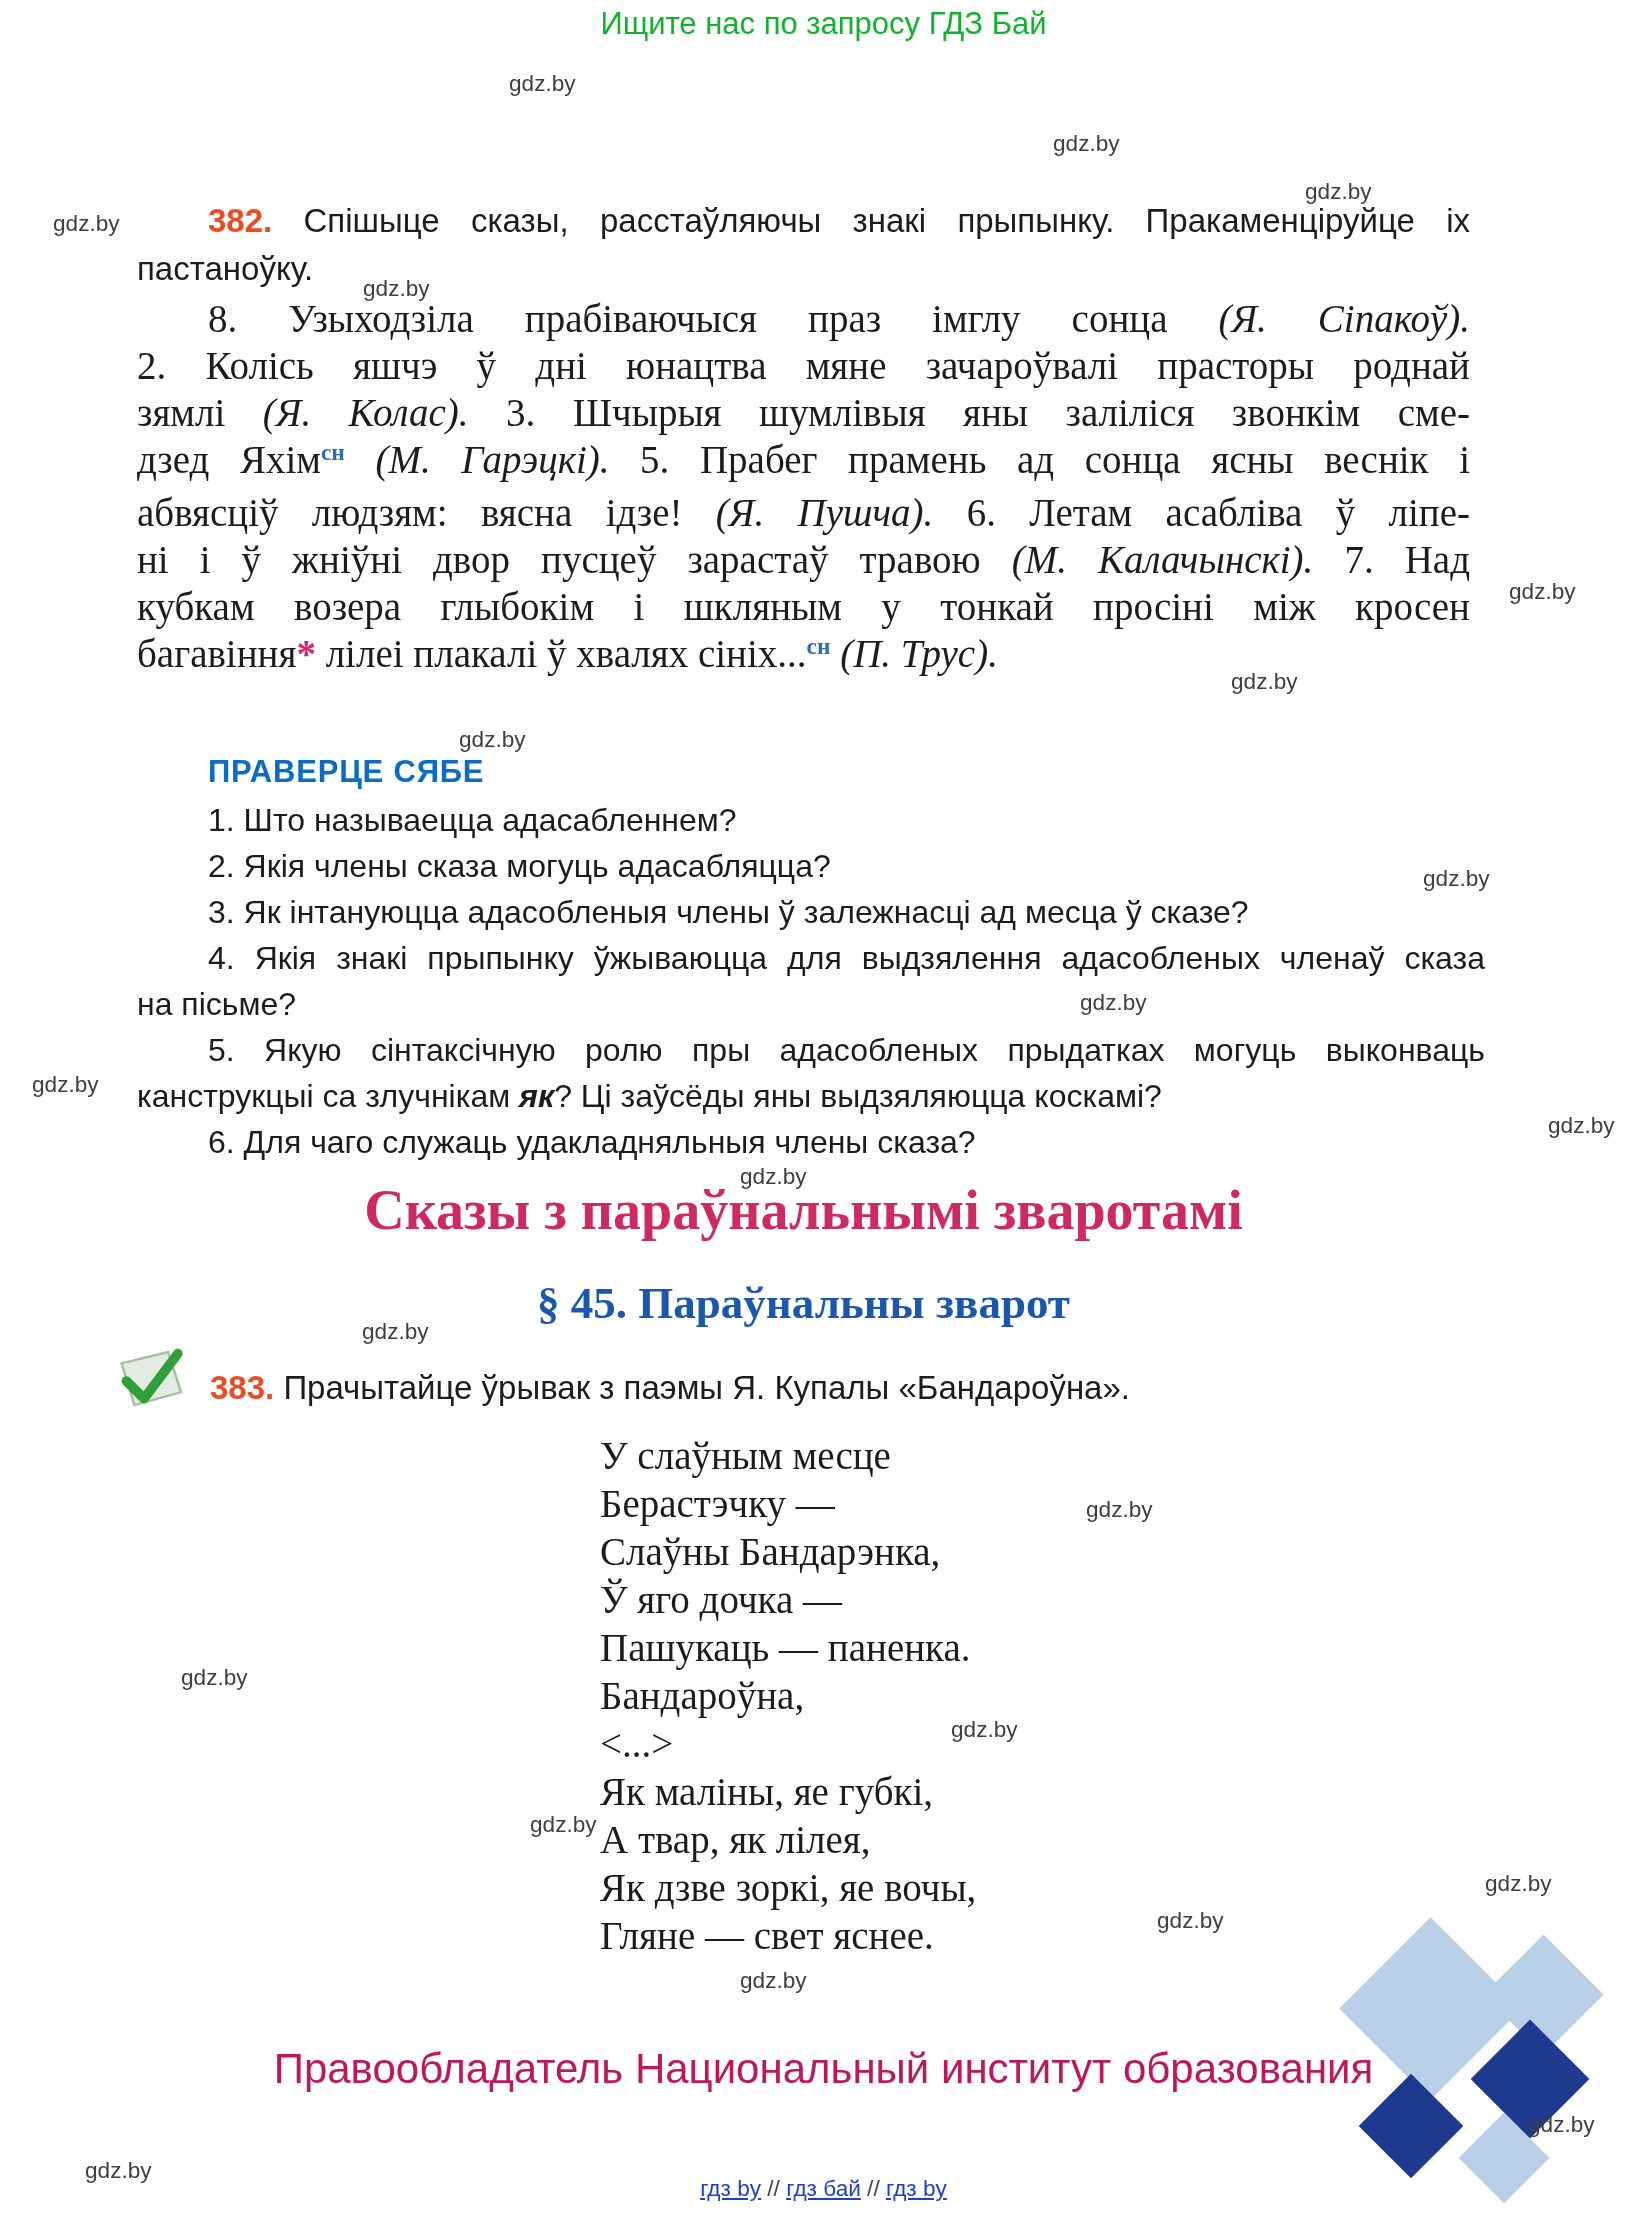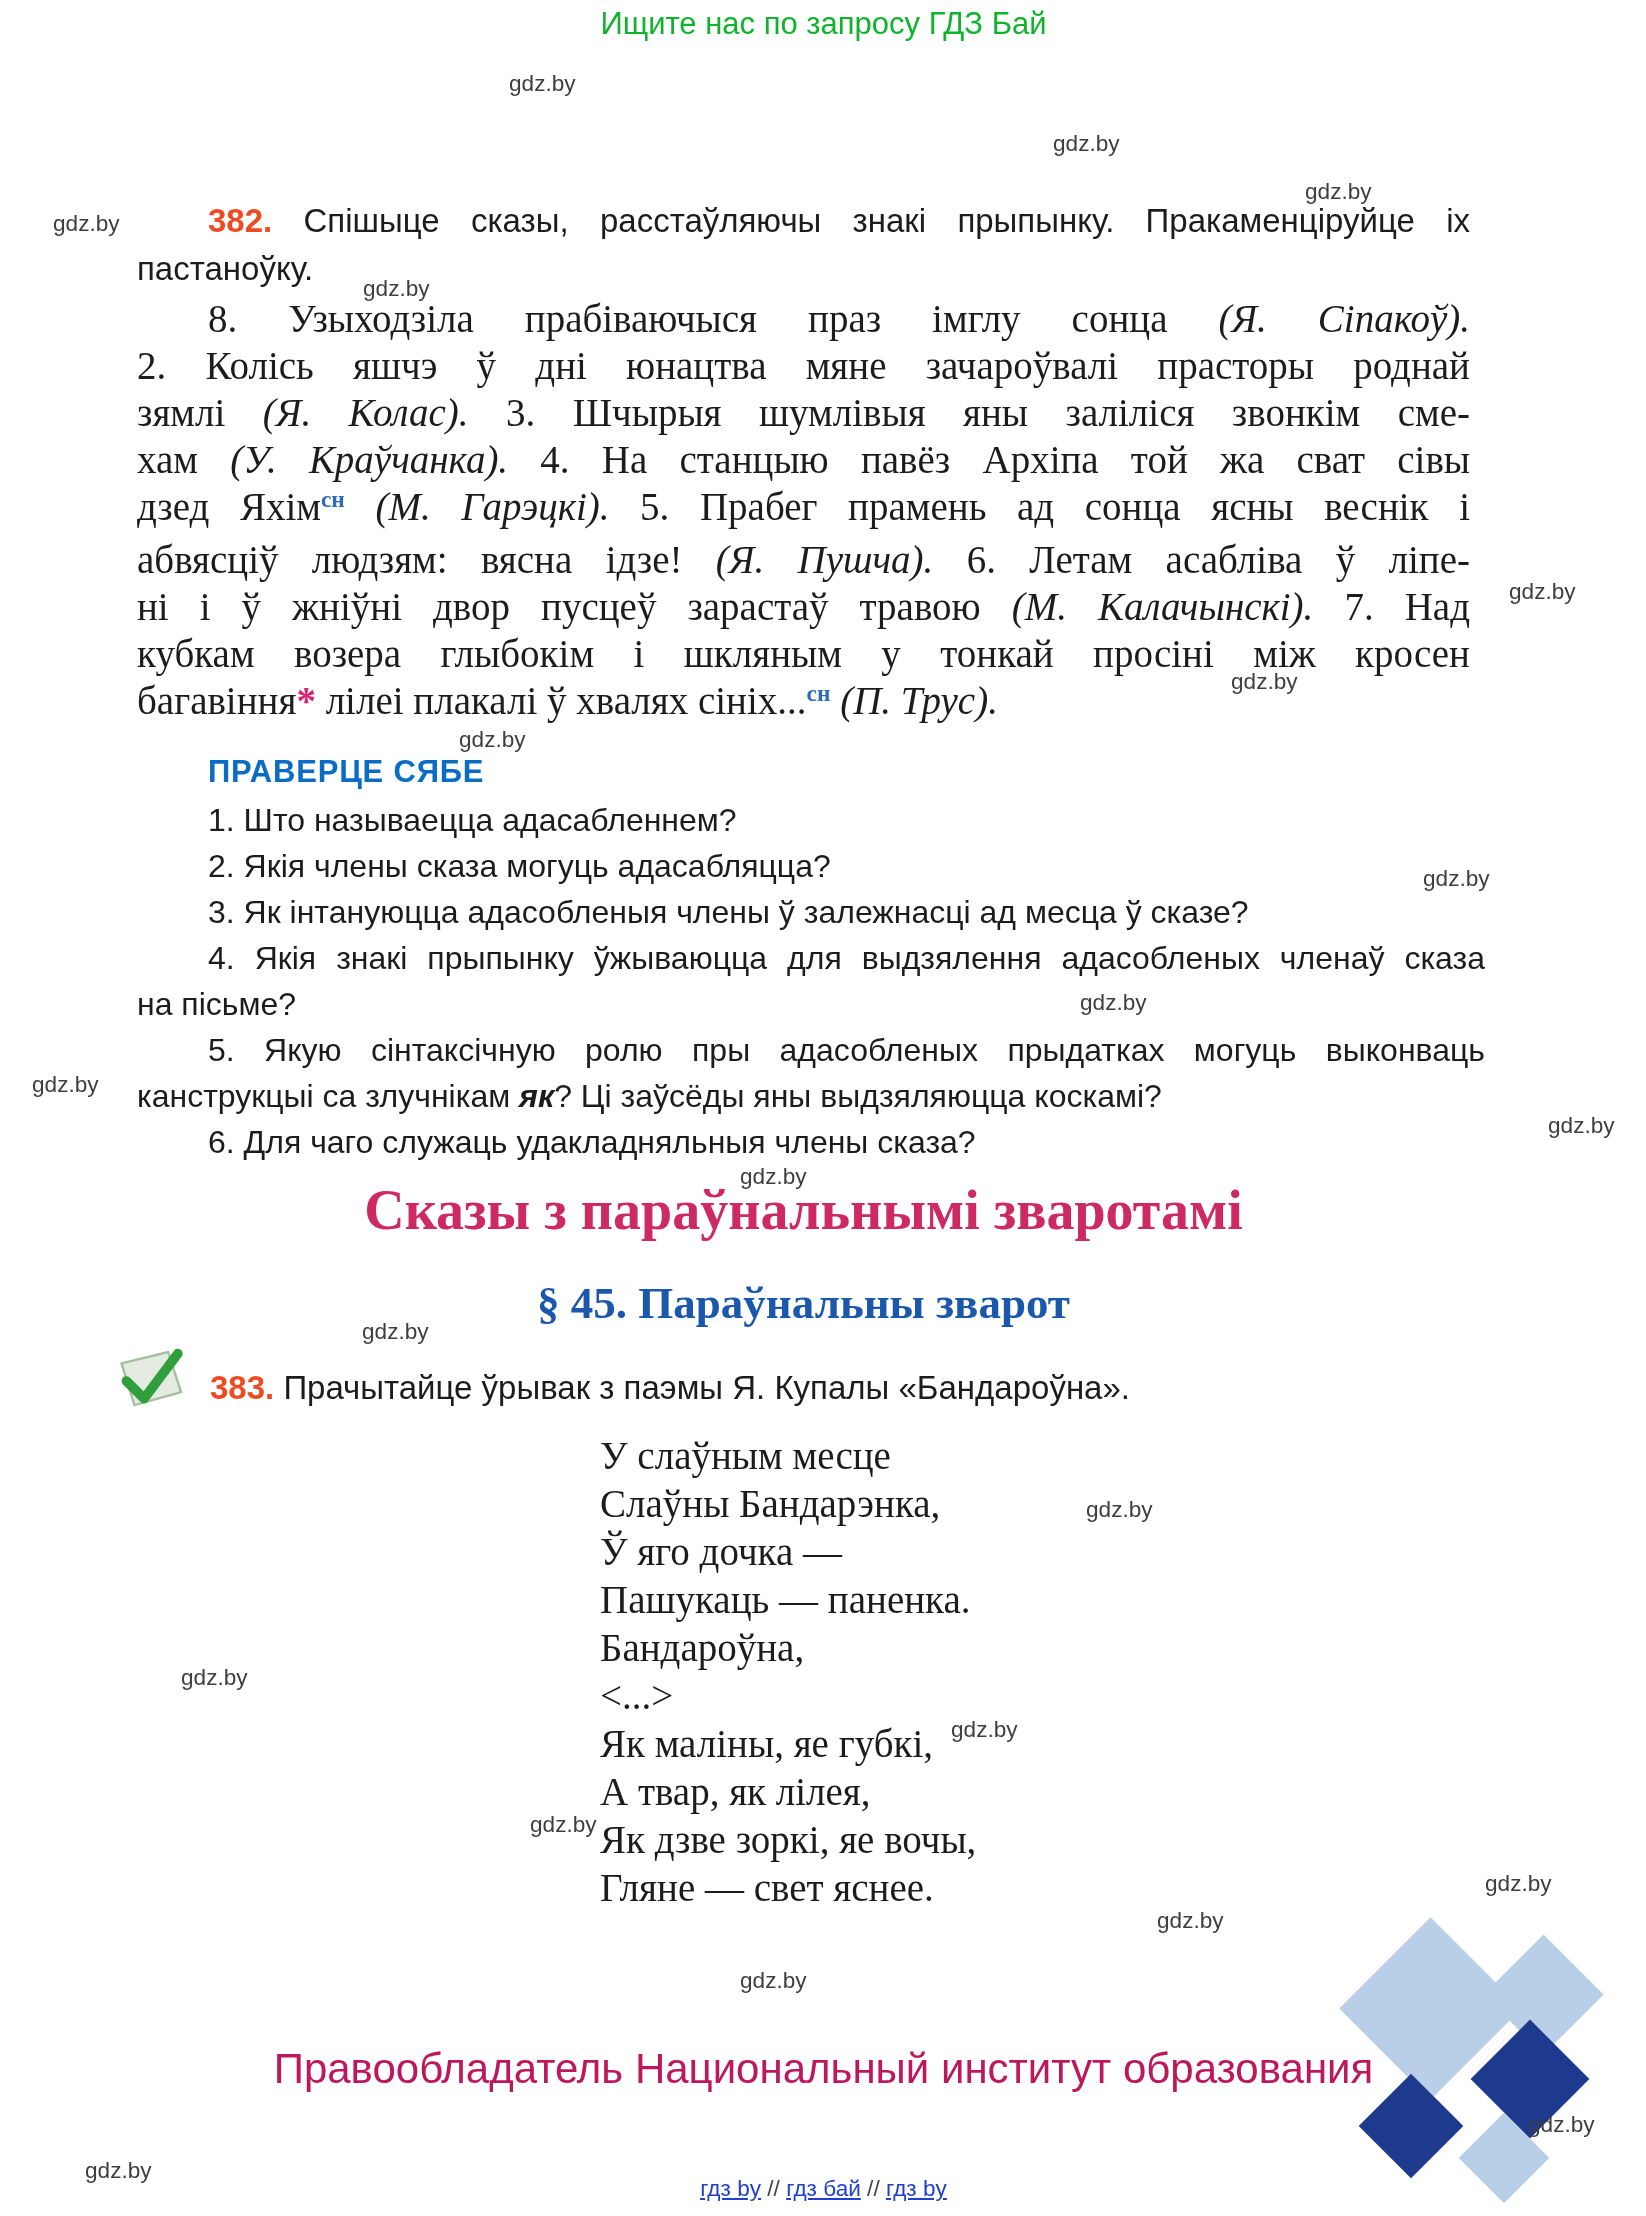--- a/index.html
+++ b/index.html
@@ -73,21 +73,20 @@
 
   <div class="task382 sans">
     <div class="ind jl"><span class="seg-num">382.</span><span> Спішыце сказы, расстаўляючы знакі прыпынку. Пракаменціруйце іх</span></div>
     <div><span>пастаноўку.</span></div>
   </div>
 
   <div class="sentences serif">
     <div class="ind jl"><span>8. Узыходзіла прабіваючыся праз імглу сонца </span><span class="seg-it">(Я. Сіпакоў).</span></div>
     <div class="jl"><span>2. Колісь яшчэ ў дні юнацтва мяне зачароўвалі прасторы роднай</span></div>
     <div class="jl"><span>зямлі </span><span class="seg-it">(Я. Колас).</span><span> 3. Шчырыя шумлівыя яны заліліся звонкім сме-</span></div>
-    <div class="jl"><span>хам </span><span class="seg-it">(У. Краўчанка).</span><span> 4. На станцыю павёз Архіпа той жа сват сівы</span></div>
     <div class="jl"><span>дзед Яхім</span><span class="seg-sup">сн</span><span> </span><span class="seg-it">(М. Гарэцкі).</span><span> 5. Прабег прамень ад сонца ясны веснік і</span></div>
     <div class="jl"><span>абвясціў людзям: вясна ідзе! </span><span class="seg-it">(Я. Пушча).</span><span> 6. Летам асабліва ў ліпе-</span></div>
     <div class="jl"><span>ні і ў жніўні двор пусцеў зарастаў травою </span><span class="seg-it">(М. Калачынскі).</span><span> 7. Над</span></div>
     <div class="jl"><span>кубкам возера глыбокім і шкляным у тонкай просіні між кросен</span></div>
     <div><span>багавіння</span><span class="seg-star">*</span><span> лілеі плакалі ў хвалях сініх...</span><span class="seg-sup">сн</span><span> </span><span class="seg-it">(П. Трус).</span></div>
   </div>
 
   <div class="check-title">ПРАВЕРЦЕ СЯБЕ</div>
   <div class="questions sans">
     <div class="ind"><span>1. Што называецца адасабленнем?</span></div>
@@ -106,20 +105,21 @@
   <div class="ex-icon">
     <svg width="81" height="74" viewBox="0 0 100 92" aria-hidden="true">
       <polygon points="14,24 72,10 88,60 30,76" fill="#e4ece2" stroke="#a8bfa5" stroke-width="3"></polygon>
       <path d="M20 46 L42 68 L84 12" fill="none" stroke="#2f9e3b" stroke-width="12" stroke-linecap="round" stroke-linejoin="round"></path>
     </svg>
   </div>
   <div class="ex383 sans"><span class="seg-num">383.</span><span> Прачытайце ўрывак з паэмы Я. Купалы «Бандароўна».</span></div>
 
   <div class="poem serif">
     <div>У слаўным месце</div>
+    <div>Берастэчку —</div>
     <div>Слаўны Бандарэнка,</div>
     <div>Ў яго дочка —</div>
     <div>Пашукаць — паненка.</div>
     <div>Бандароўна,</div>
     <div>&lt;...&gt;</div>
     <div>Як маліны, яе губкі,</div>
     <div>А твар, як лілея,</div>
     <div>Як дзве зоркі, яе вочы,</div>
     <div>Гляне — свет яснее.</div>
   </div>

